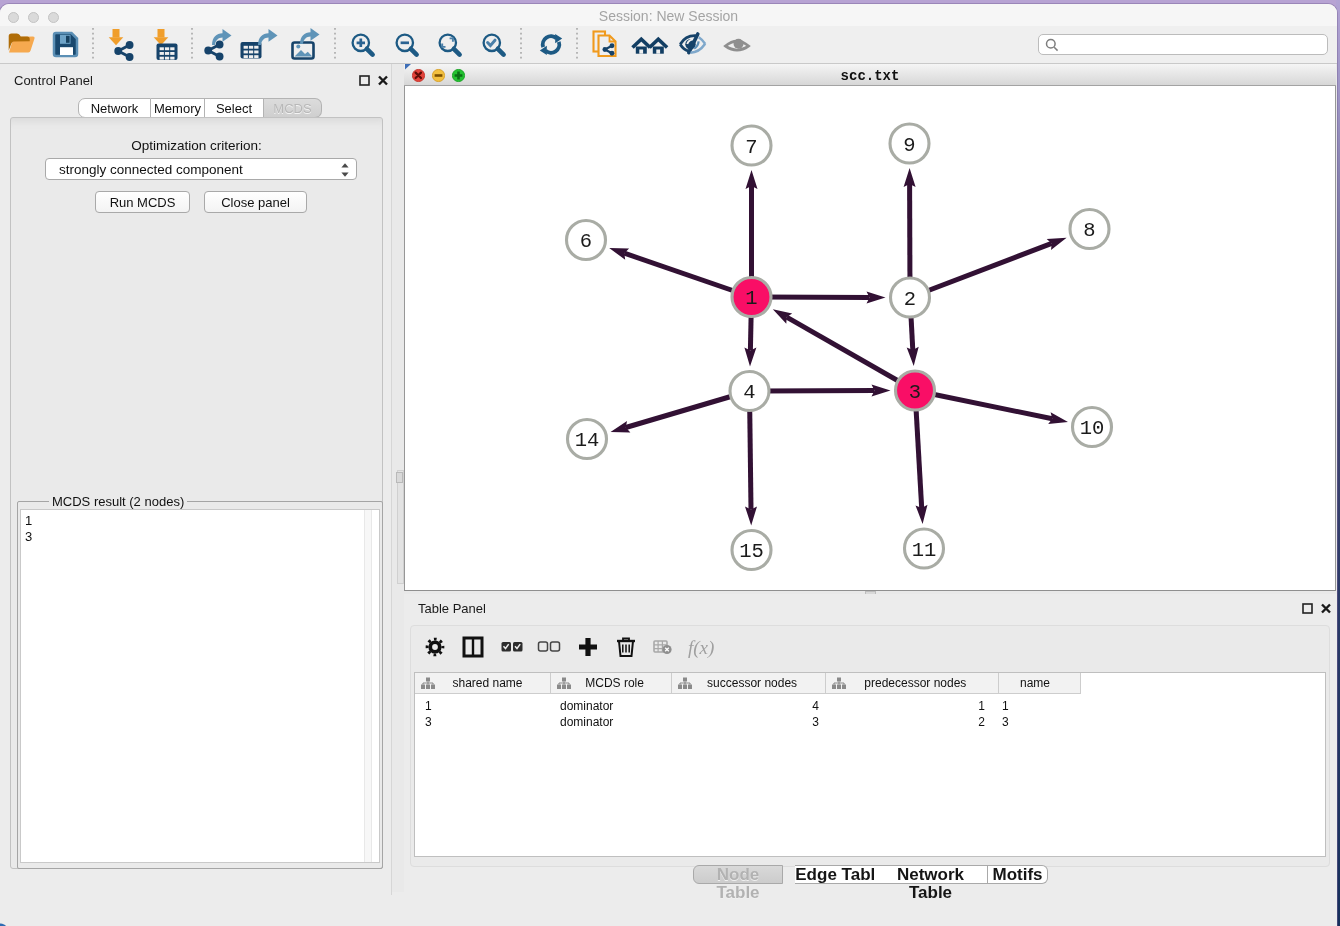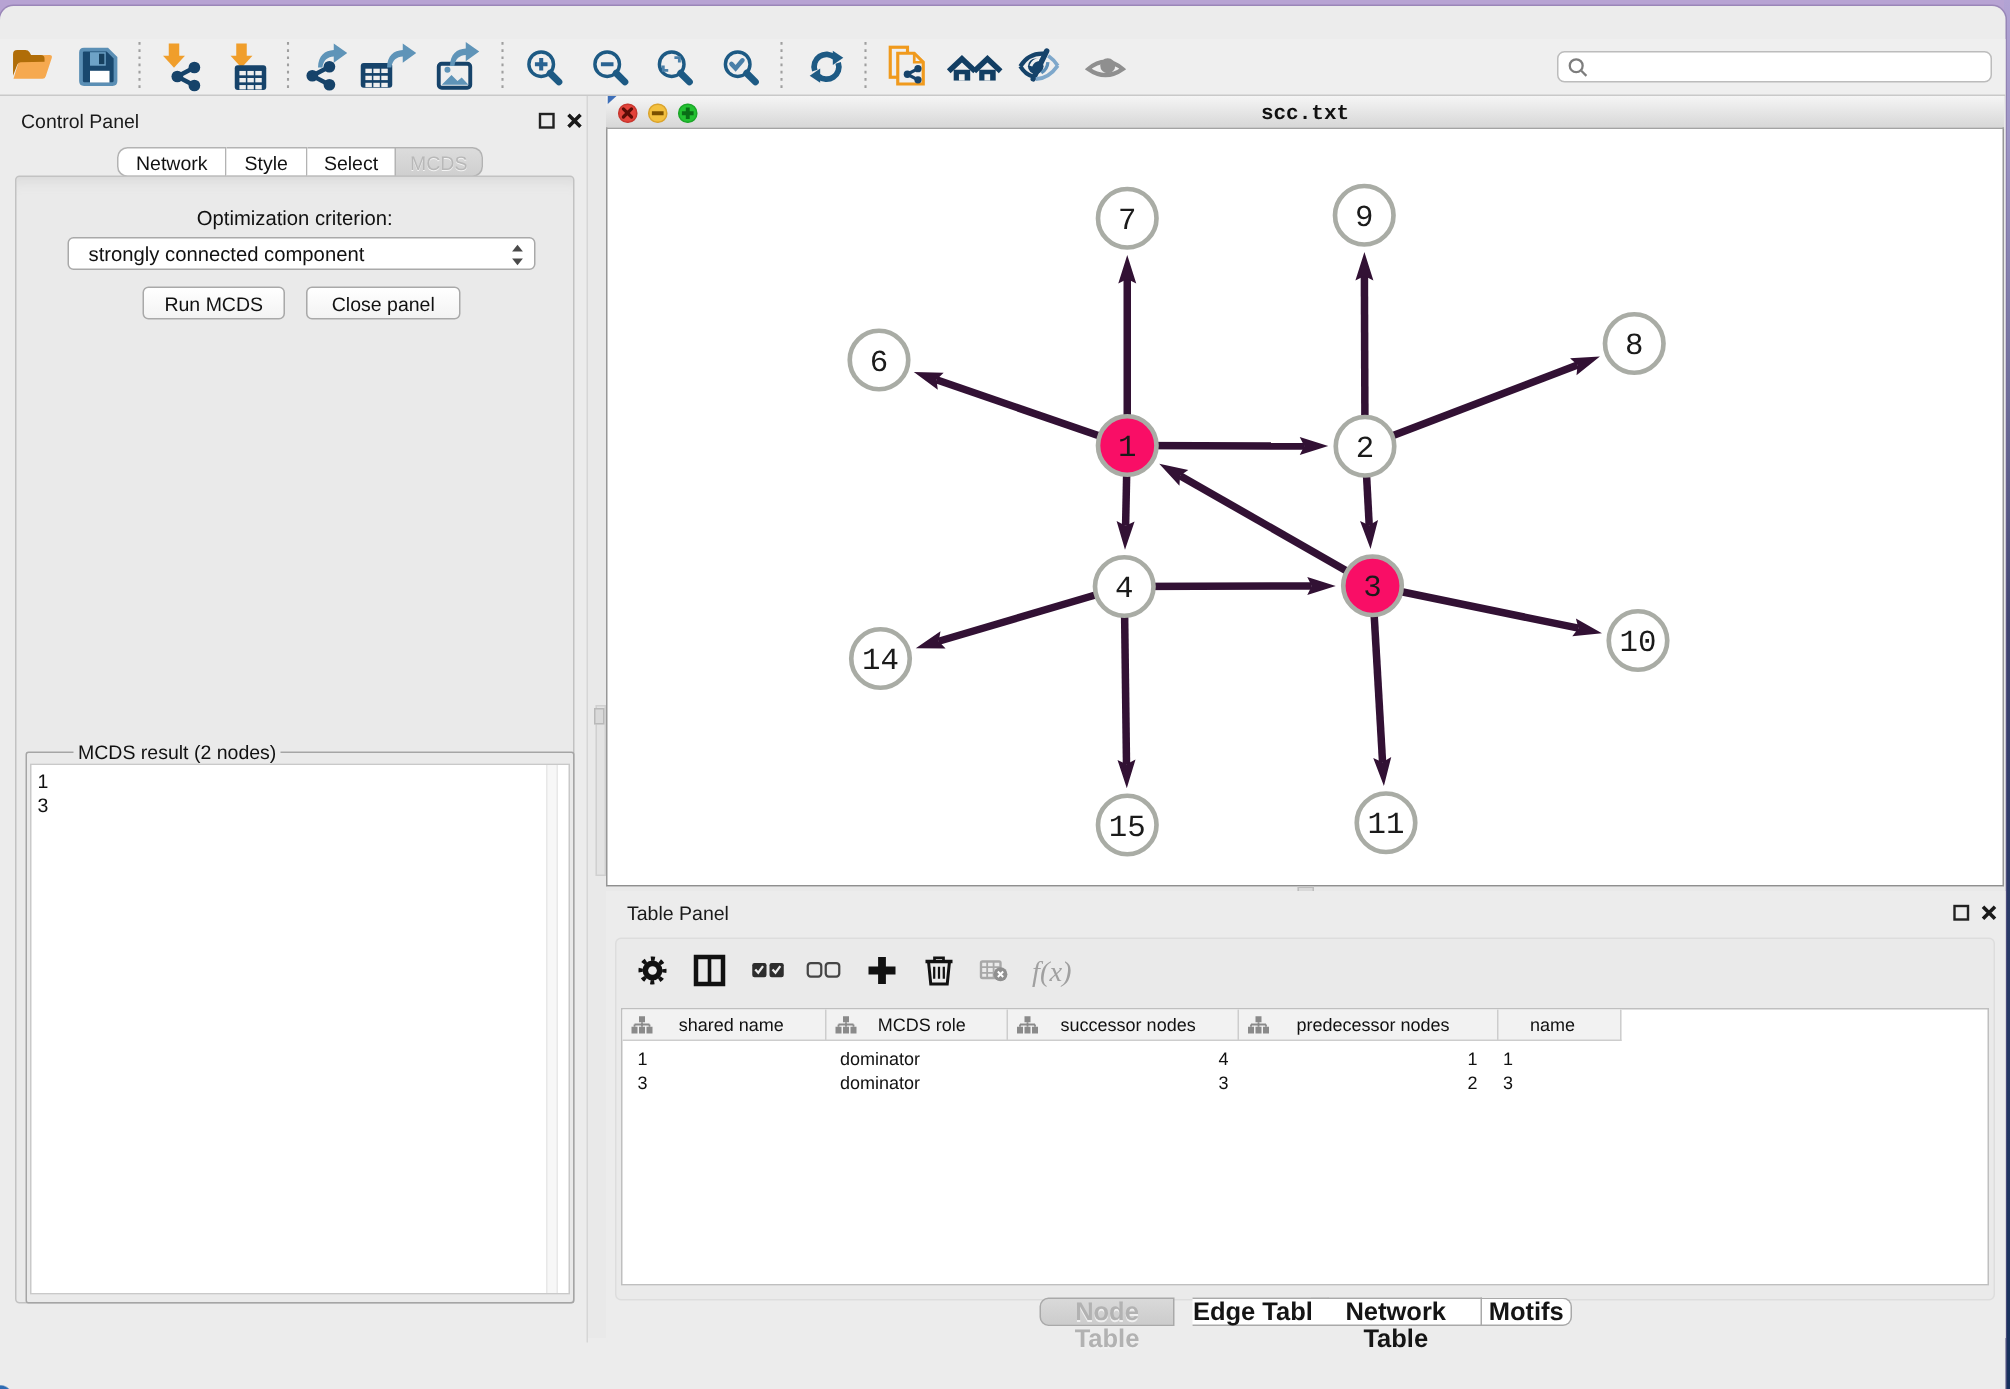--- a/index.html
+++ b/index.html
@@ -33,20 +33,26 @@
 .hcol{position:absolute;top:0;height:21px;border-right:1px solid #cdcdcd;font-size:12px;color:#111;text-align:center;line-height:21px;}
 .cell{position:absolute;font-size:12px;color:#111;height:16px;line-height:16px;}
 #btabs{position:absolute;left:289px;top:271px;height:21px;}
 .btab{position:absolute;top:0;height:19px;background:#fff;border:1px solid #a9a9a9;border-left:none;font-size:17px;font-weight:bold;color:#151515;text-align:center;line-height:18px;}
 #statusbar{position:absolute;left:0;top:888px;width:1337px;height:34px;background:#ececec;border-top:1px solid #cfcfcf;}
 #memBtn{position:absolute;left:1254px;top:5px;width:75px;height:23px;background:#f2f2f2;border:1px solid #9a9a9a;font-size:12px;color:#111;}
 #listBtn{position:absolute;left:13px;top:7px;width:24px;height:21px;background:#fbfbfb;border:1px solid #ababab;}
 </style></head><body>
 <div id="deskR"></div>
 <div id="win">
+<div id="titlebar">
+<div class="tl" style="left:8px"></div>
+      <div class="tl" style="left:28px"></div>
+      <div class="tl" style="left:48px"></div>
+<div id="ttl">Session: New Session</div>
+</div>
 <div id="toolbar">
 <svg width="1337" height="38" style="position:absolute;left:0;top:0">
 <defs>
 <g id="oarrow">
             <rect x="-3.5" y="-15.5" width="7" height="8.5" fill="#f09e2b"></rect>
             <path d="M-7.3,-7.3 h14.6 l-7.3,8 z" fill="#f09e2b"></path>
           </g>
 <g id="shareg" fill="#16436a">
             <circle cx="-5.8" cy="0" r="3.9"></circle>
             <circle cx="5.6" cy="-6" r="3.9"></circle>
@@ -182,21 +188,21 @@
       </div>
 </div>
 <div id="main">
 <div id="cpanel">
   <div class="ptitle" style="position:absolute;left:14px;top:9px">Control Panel</div>
   <svg width="36" height="14" style="position:absolute;left:357px;top:10px">
           <rect x="3" y="2" width="9" height="9" fill="none" stroke="#222" stroke-width="1.6"></rect>
           <path d="M22,2.5 l8,8 m0,-8 l-8,8" stroke="#1a1a1a" stroke-width="2.4"></path>
         </svg>
   <div class="tab" style="left:78px;top:34px;width:73px;border-radius:7px 0 0 7px;border-left:1px solid #b3b3b3;">Network</div>
-  <div class="tab" style="left:151px;top:34px;width:54px;">Style</div>
+  <div class="tab" style="left:151px;top:34px;width:54px;">Memory</div>
   <div class="tab" style="left:205px;top:34px;width:59px;">Select</div>
   <div class="tab" style="left:264px;top:34px;width:58px;border-radius:0 7px 7px 0;background:linear-gradient(#dcdcdc,#cfcfcf);color:#b8b8b8;text-shadow:0 1px 0 #f4f4f4;">MCDS</div>
   <div id="tabc">
     <div style="position:absolute;left:0;top:20px;width:100%;text-align:center;font-size:13.5px;color:#111">Optimization criterion:</div>
     <div style="position:absolute;left:34px;top:40px;width:312px;height:22px;background:#fff;border:1px solid #a9a9a9;border-radius:4px;font-size:13.5px;color:#111;line-height:21px;padding-left:13px;">strongly connected component
       <svg width="12" height="18" style="position:absolute;right:5px;top:2px">
               <path d="M6,2.2 l3.6,4.4 h-7.2 z" fill="#4a4a4a"></path>
               <path d="M6,15.8 l-3.6,-4.4 h7.2 z" fill="#4a4a4a"></path>
             </svg>
     </div>

